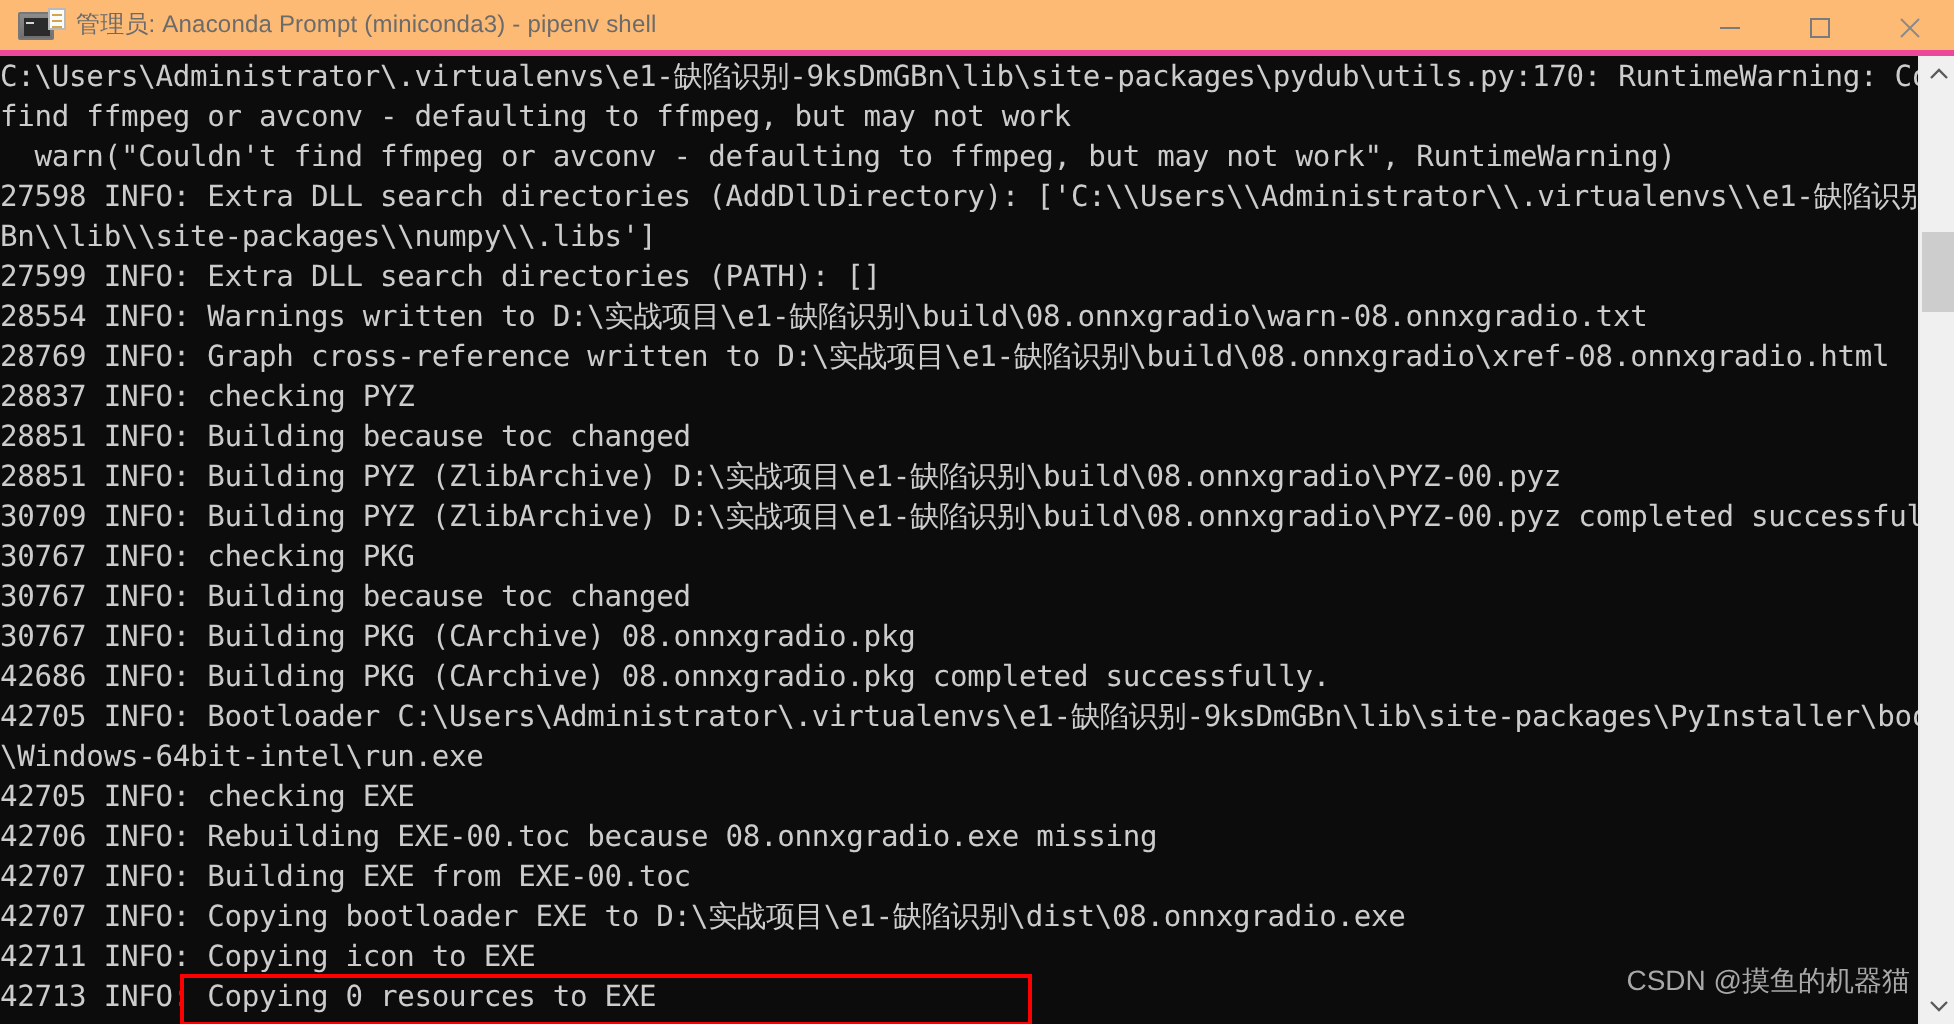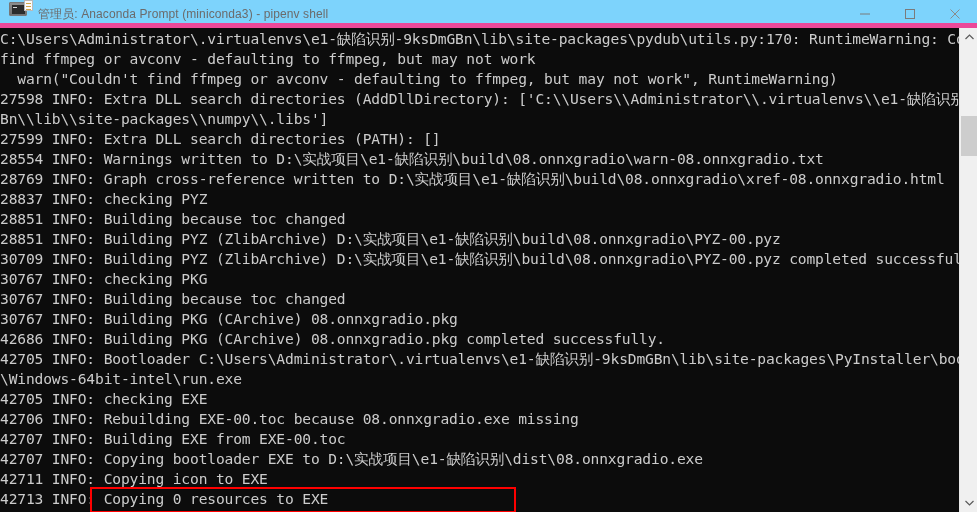--- a/index.html
+++ b/index.html
@@ -18,24 +18,24 @@
     overflow: hidden;
     background: #0c0c0c;
     box-sizing: border-box;
   }
   
   #titlebar {
     position: absolute;
     left: 0; top: 0;
     width: 977px;
     height: 28px;
-    background: #7dd3fc;
-    border-bottom: 5px solid #ec4899;
-    display: flex;
-    align-items: flex-end;
+    background: #fdba74;
+    border-bottom: 3px solid #ec4899;
+    display: flex;
+    align-items: center;
     box-sizing: border-box;
   }
   #titlebar-iconwrap {
     width: 36px;
     height: 28px;
     display: flex;
     align-items: center;
     justify-content: center;
     position: relative;
   }
@@ -246,20 +246,21 @@
         <div class="cline">42706 INFO: Rebuilding EXE-00.toc because 08.onnxgradio.exe missing</div>
         <div class="cline">42707 INFO: Building EXE from EXE-00.toc</div>
         <div class="cline">42707 INFO: Copying bootloader EXE to D:\实战项目\e1-缺陷识别\dist\08.onnxgradio.exe</div>
         <div class="cline">42711 INFO: Copying icon to EXE</div>
         <div class="cline">42713 INFO: Copying 0 resources to EXE</div>
         <div class="cline">42713 INFO: Embedding manifest in EXE</div>
       </div>
     <div id="highlight-box"></div>
   </div>
 
+  <div id="watermark">CSDN @摸鱼的机器猫</div>
 
   <div id="scrollbar">
     <div class="sb-arrow" id="sb-up">
       <svg width="9" height="6" viewBox="0 0 9 6" aria-hidden="true">
         <polyline points="0.5,5 4.5,1 8.5,5" fill="none" stroke="#5a5a5a" stroke-width="1.2"></polyline>
       </svg>
     </div>
     <div id="sb-track">
       <div id="sb-thumb"></div>
     </div>

